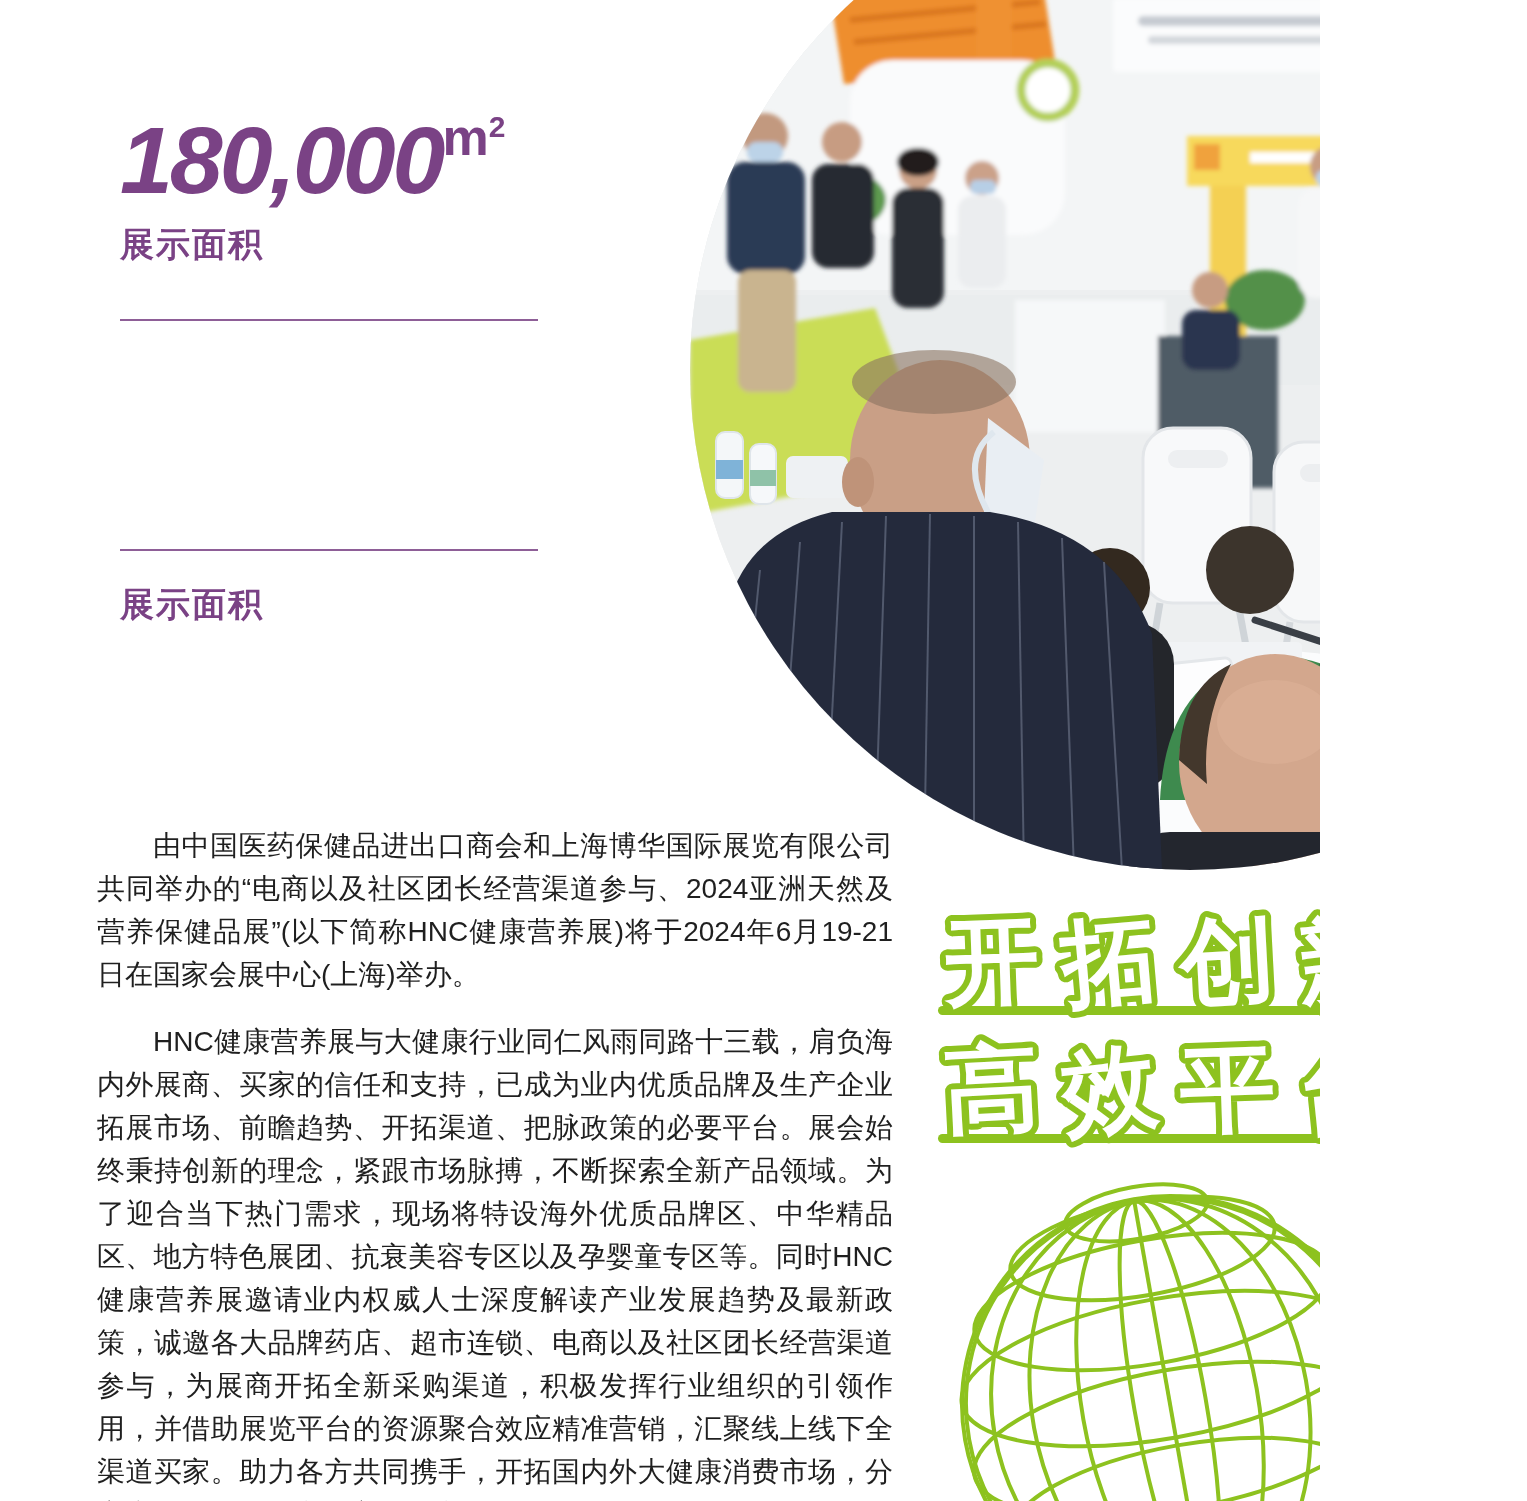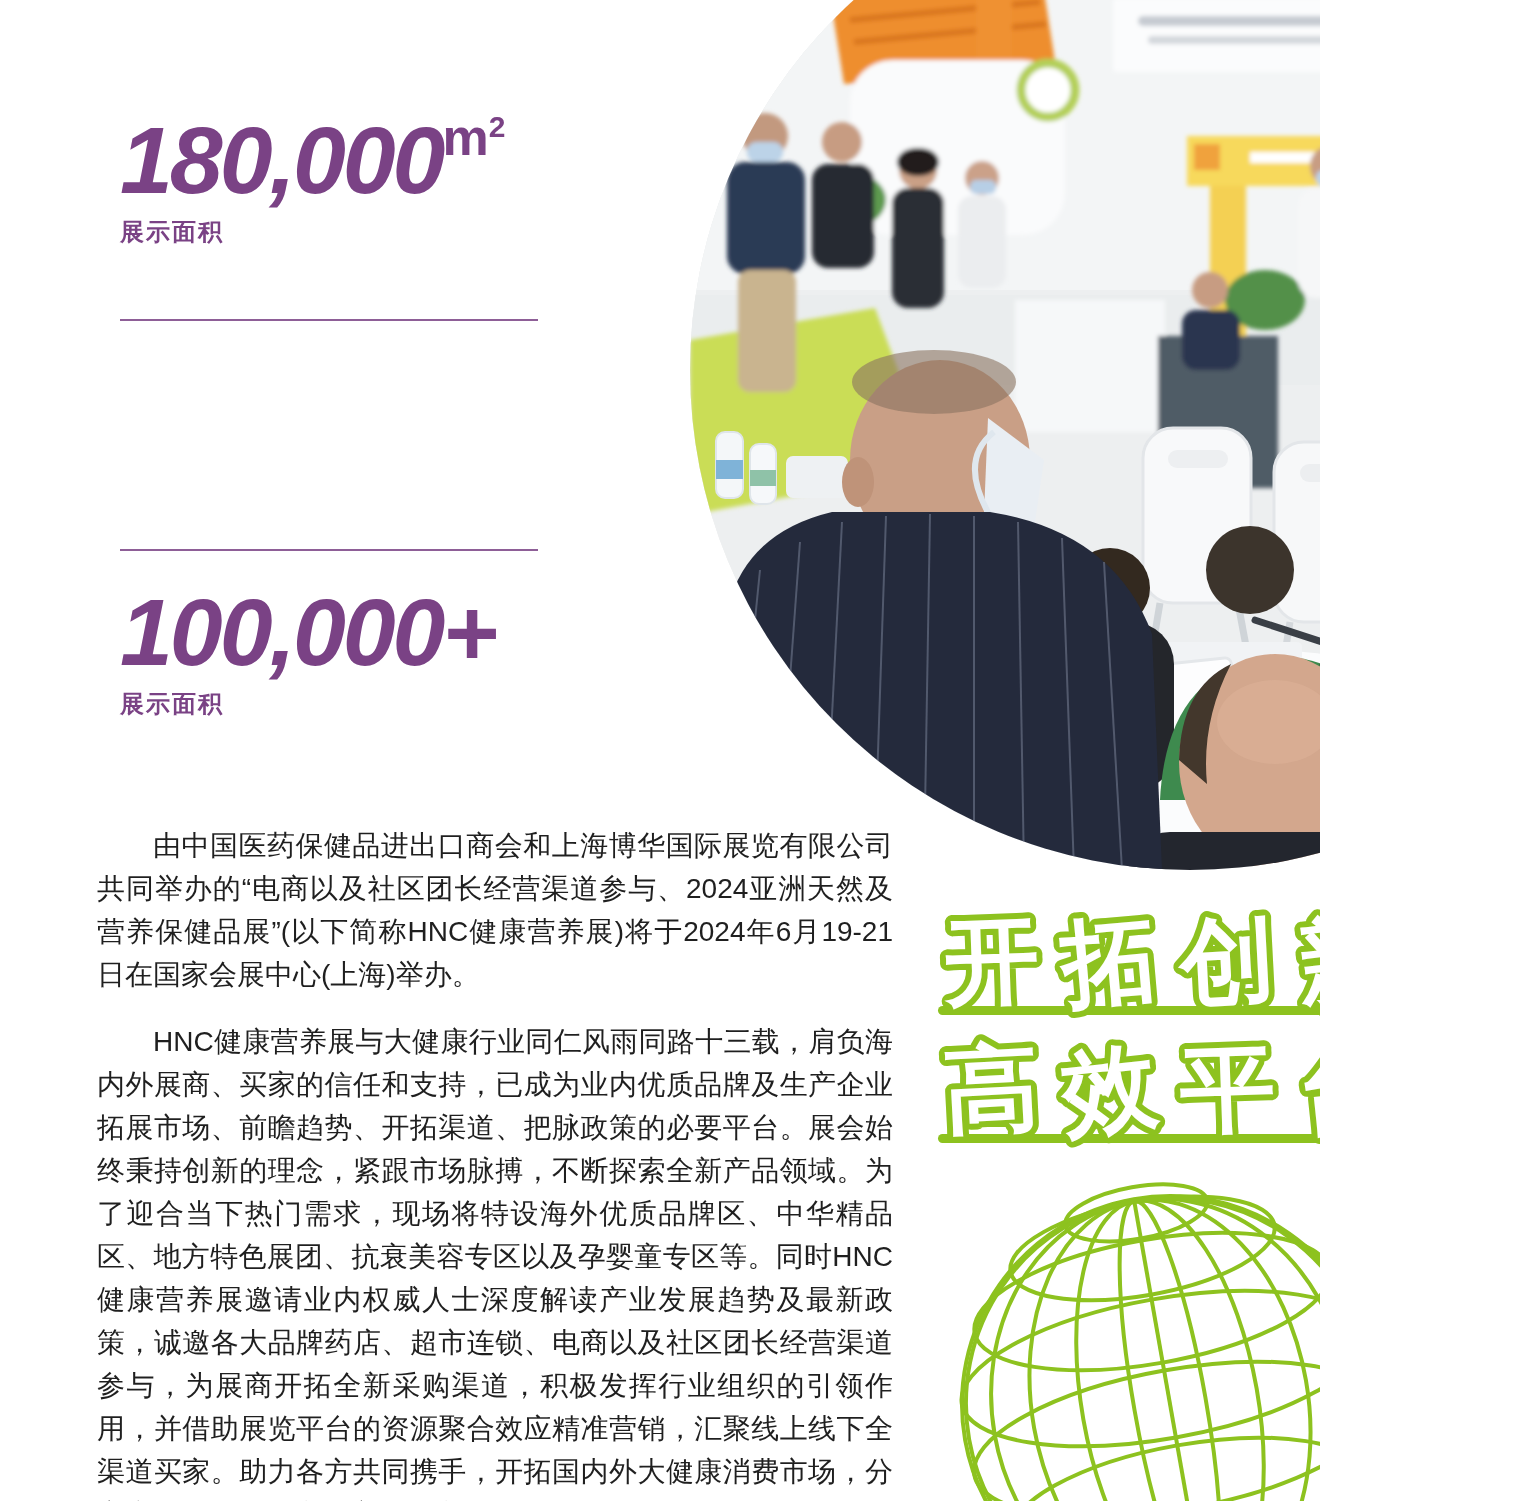--- a/index.html
+++ b/index.html
@@ -17,21 +17,21 @@
   .photo-circle svg{display:block;width:100%;height:100%;}
 
   
   .stat{position:absolute;left:120px;width:460px;}
   .stat .num{
     font-size:95px;line-height:1.18;font-weight:800;font-style:italic;
     letter-spacing:-3px;color:#7a4285;white-space:nowrap;
   }
   .stat .unit{font-style:normal;font-size:52px;vertical-align:38px;letter-spacing:0;font-weight:700;}
   .stat .unit sup{font-size:30px;vertical-align:18px;}
-  .stat .label{font-size:24px;font-weight:700;color:#7a4285;margin-top:0;letter-spacing:2px;}
+  .stat .label{font-size:34px;font-weight:700;color:#7a4285;margin-top:6px;letter-spacing:2px;}
   .stat-divider{
     position:absolute;left:120px;width:418px;height:0;
     border-top:2px solid #7a4285;opacity:.85;
   }
   #stat-1{top:104px;}
   #divider-1{top:319px;}
   #stat-2{top:342px;}
   #divider-2{top:549px;}
   #stat-3{top:576px;}
 
@@ -249,21 +249,20 @@
       </div>
       <div class="label">展示面积</div>
     </div>
 
     <div class="stat-divider" id="divider-1"></div>
 
 
     <div class="stat-divider" id="divider-2"></div>
 
     <div class="stat" id="stat-3">
-      <div class="num">100,000+</div>
       <div class="label">展示面积</div>
     </div>
 
     <div class="intro">
       <p>由中国医药保健品进出口商会和上海博华国际展览有限公司共同举办的“电商以及社区团长经营渠道参与、2024亚洲天然及营养保健品展”(以下简称HNC健康营养展)将于2024年6月19-21日在国家会展中心(上海)举办。</p>
       <p>HNC健康营养展与大健康行业同仁风雨同路十三载，肩负海内外展商、买家的信任和支持，已成为业内优质品牌及生产企业拓展市场、前瞻趋势、开拓渠道、把脉政策的必要平台。展会始终秉持创新的理念，紧跟市场脉搏，不断探索全新产品领域。为了迎合当下热门需求，现场将特设海外优质品牌区、中华精品区、地方特色展团、抗衰美容专区以及孕婴童专区等。同时HNC健康营养展邀请业内权威人士深度解读产业发展趋势及最新政策，诚邀各大品牌药店、超市连锁、电商以及社区团长经营渠道参与，为展商开拓全新采购渠道，积极发挥行业组织的引领作用，并借助展览平台的资源聚合效应精准营销，汇聚线上线下全渠道买家。助力各方共同携手，开拓国内外大健康消费市场，分享产业发展的红利，实现共赢！</p>
     </div>
 
     <svg class="headline" width="486" height="266" viewBox="0 0 486 266">
       <g>

